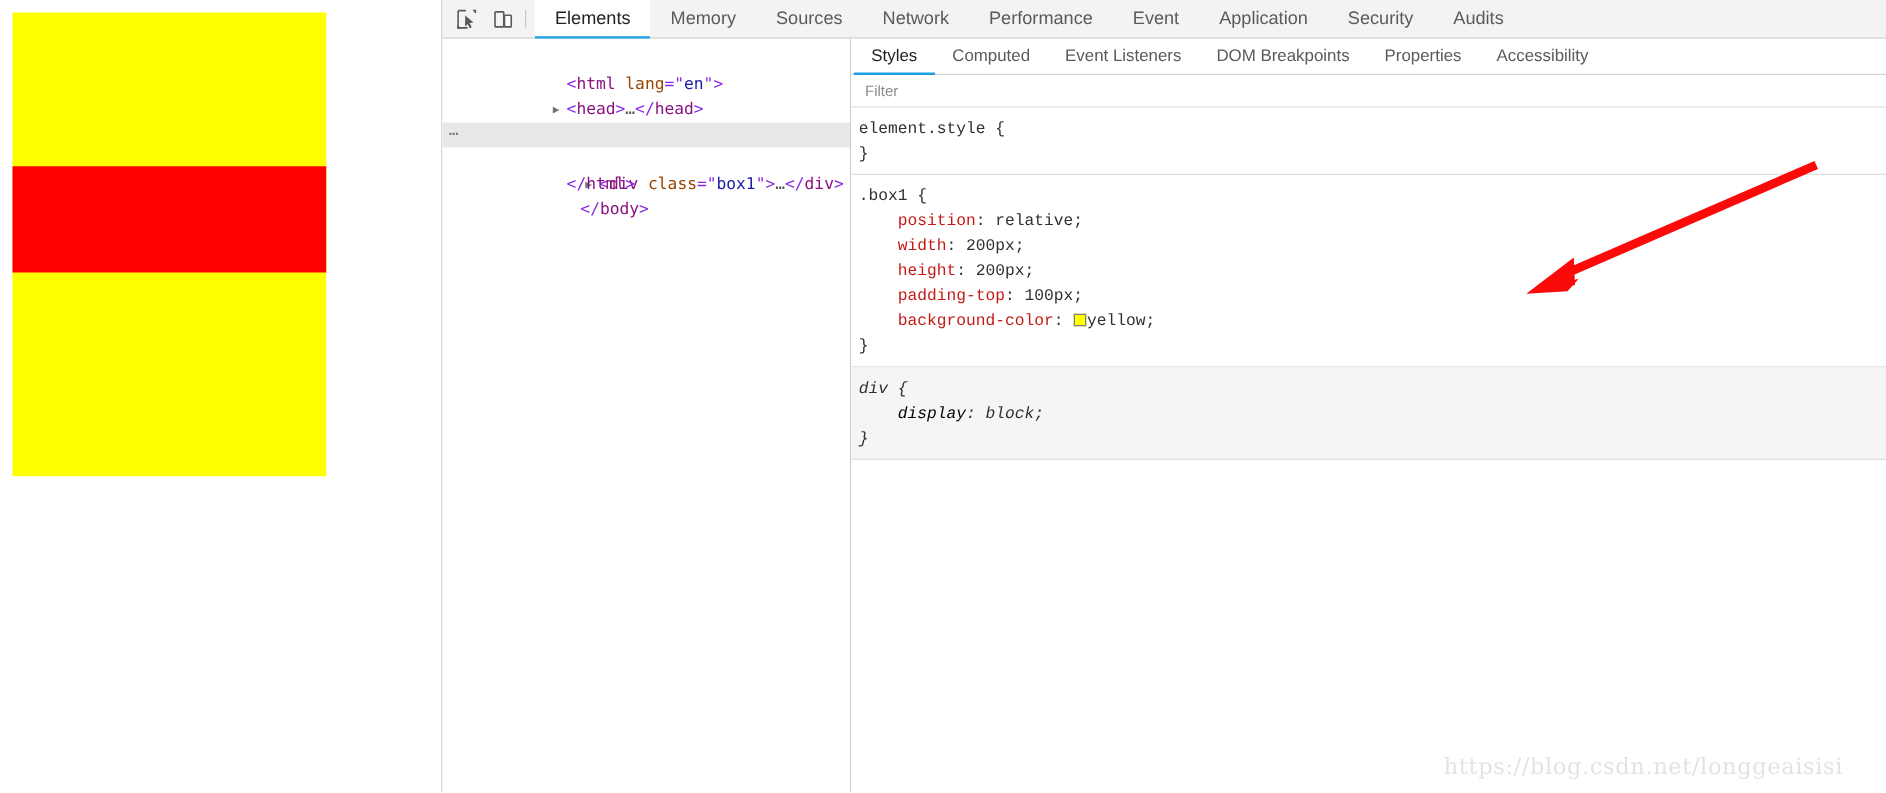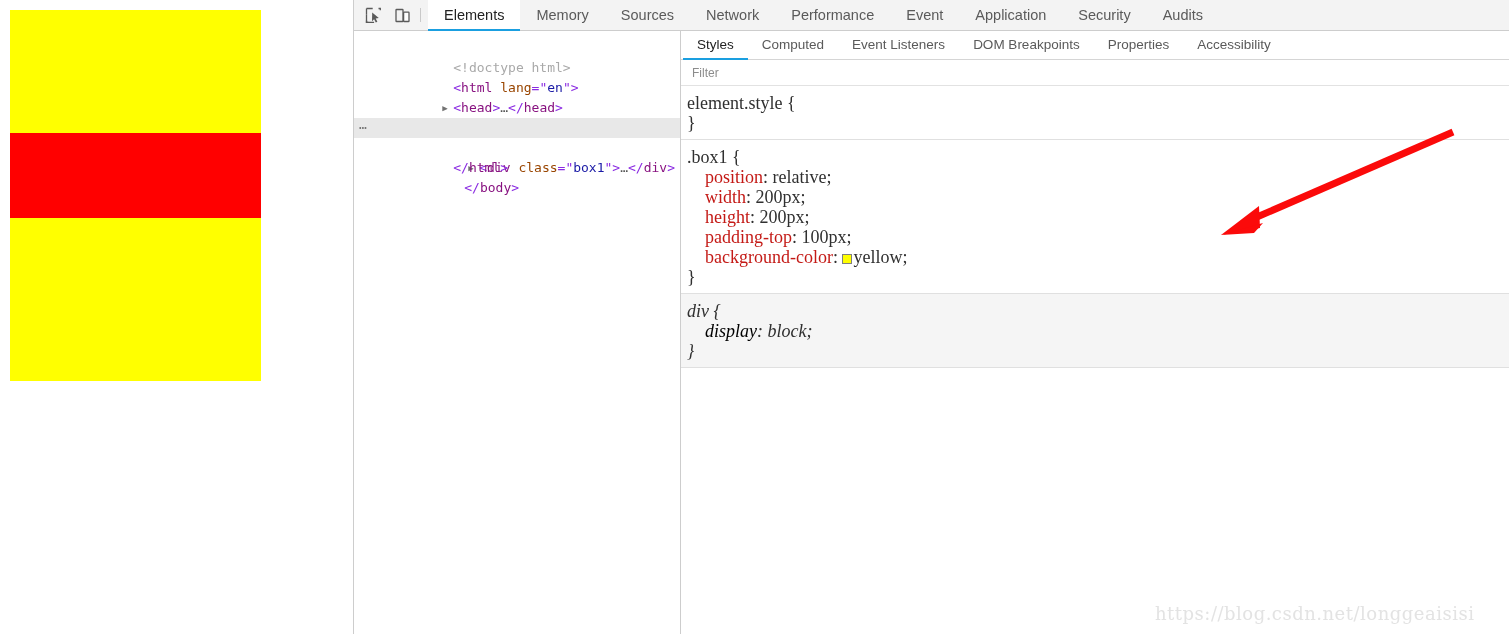--- a/index.html
+++ b/index.html
@@ -166,22 +166,22 @@
     border: 0; outline: 0;
     font-family: "Liberation Sans", sans-serif;
     font-size: 12px;
     color: #be185d;
     background: transparent;
     width: 300px;
   }
   .filter-input::placeholder { color: #8c8c8c; }
 
   .rules {
-    font-family: Liberation Serif, serif;
-    font-size: 18px;
+    font-family: Liberation Mono, monospace;
+    font-size: 13px;
     line-height: 20px;
     color: #303030;
   }
   .rule-block {
     padding: 7px 0 6px 6px;
     border-bottom: 1px solid #e0e0e0;
     white-space: pre;
   }
   .rule-block.ua {
     background: #f5f5f5;
@@ -259,23 +259,20 @@
         <div class="main-tab">Application</div>
         <div class="main-tab">Security</div>
         <div class="main-tab">Audits</div>
       </div>
     </div>
 
     <div class="dt-body">
 
       <div class="dom-pane">
 
-        <div class="dom-row">
-          <span class="tw"></span><span class="tk-doctype">&lt;!doctype html&gt;</span>
-        </div>
 
         <div class="dom-row">
           <span class="tw"></span><span class="tk-punct">&lt;</span><span class="tk-tag">html</span><span> </span><span class="tk-attr">lang</span><span class="tk-punct">="</span><span class="tk-val">en</span><span class="tk-punct">"&gt;</span>
         </div>
 
         <div class="dom-row">
           <span class="tw">▶</span><span class="tk-punct">&lt;</span><span class="tk-tag">head</span><span class="tk-punct">&gt;</span><span class="tk-dots">…</span><span class="tk-punct">&lt;/</span><span class="tk-tag">head</span><span class="tk-punct">&gt;</span>
         </div>
 
         <div class="dom-row">

